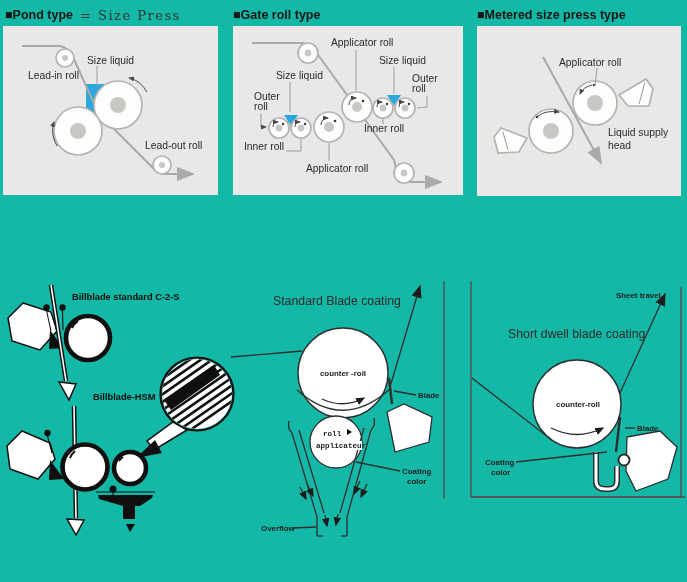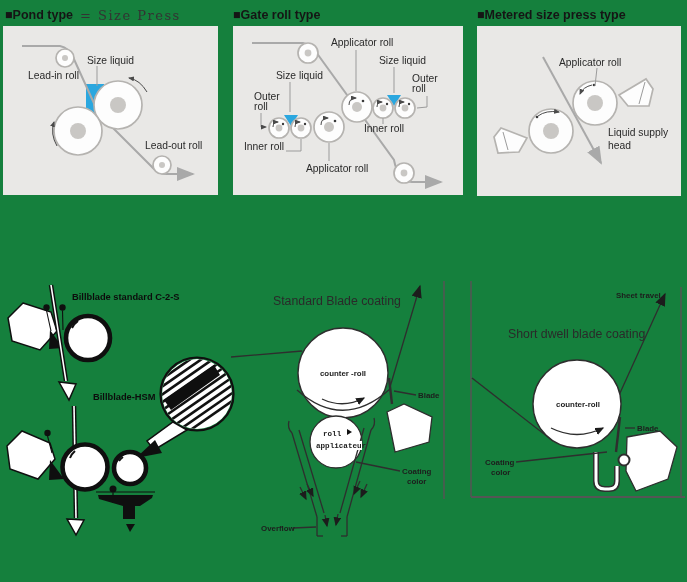--- a/index.html
+++ b/index.html
@@ -1,16 +1,16 @@
 <!DOCTYPE html>
 <html><head>
 <meta charset="utf-8">
 <style>
   html,body{margin:0;padding:0;background:#fff;}
-  .stage{position:relative;width:687px;height:582px;background:#15803d;overflow:hidden;
+  .stage{position:relative;width:687px;height:582px;background:#14b8a6;overflow:hidden;
          font-family:"Liberation Sans",sans-serif;}
   svg{display:block}
   text{user-select:none}
   
   .tt  {font-family:"Liberation Sans",sans-serif;font-weight:700;font-size:12.5px;fill:#151515;}
   .ts  {font-family:"DejaVu Serif",serif;font-size:13px;letter-spacing:1.5px;fill:#333;}
   .lab {font-family:"Liberation Sans",sans-serif;font-size:10.3px;fill:#2a2a2a;}
   .big {font-family:"Liberation Sans",sans-serif;font-size:12.3px;fill:#2a2a2a;}
   .b9  {font-family:"Liberation Sans",sans-serif;font-weight:700;font-size:9.3px;fill:#0c0c0c;}
   .b8  {font-family:"Liberation Sans",sans-serif;font-weight:700;font-size:7.9px;fill:#1d1d1d;}

